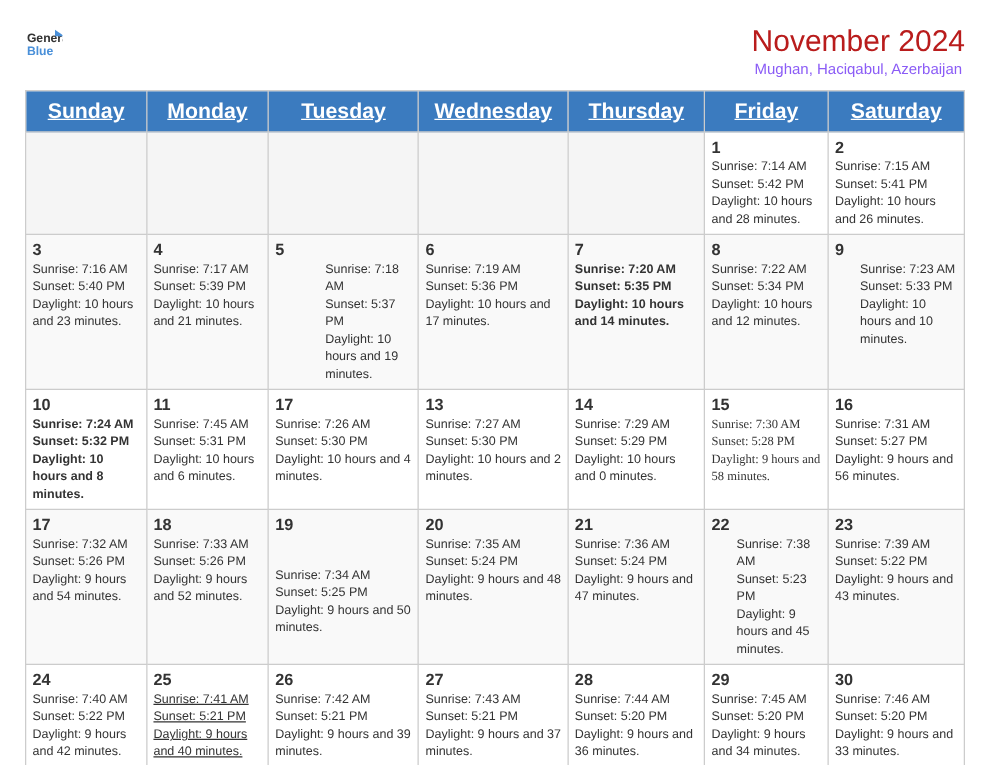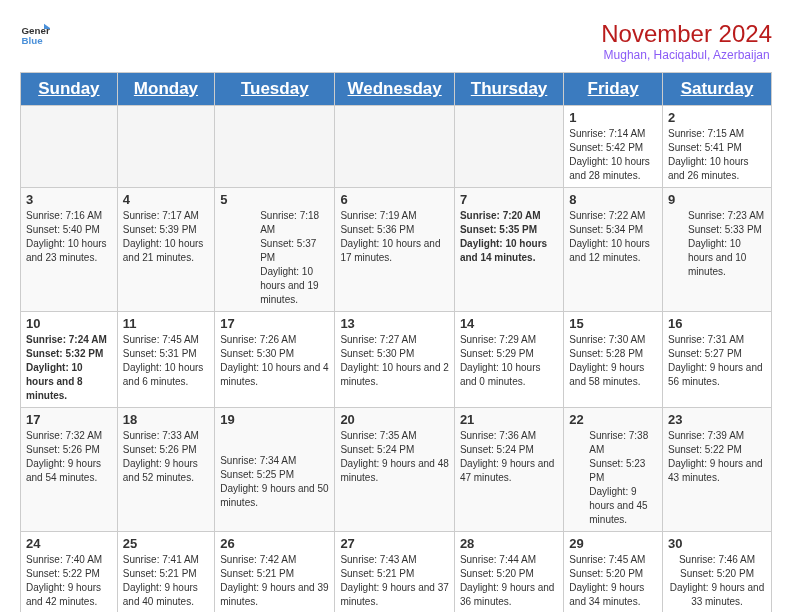--- a/index.html
+++ b/index.html
@@ -200,21 +200,21 @@
 Daylight: 10 hours and 2 minutes.</div>
         </td>
         <td>
           <div class="day-num">14</div>
           <div class="day-info" style="white-space: pre-line;">Sunrise: 7:29 AM
 Sunset: 5:29 PM
 Daylight: 10 hours and 0 minutes.</div>
         </td>
         <td>
           <div class="day-num">15</div>
-          <div class="day-info" style="white-space: pre-line;">Sunrise: 7:30 AM
+          <div class="day-info" style="white-space: pre-line; font-family: Liberation Serif, serif;">Sunrise: 7:30 AM
 Sunset: 5:28 PM
 Daylight: 9 hours and 58 minutes.</div>
         </td>
         <td>
           <div class="day-num">16</div>
           <div class="day-info" style="white-space: pre-line;">Sunrise: 7:31 AM
 Sunset: 5:27 PM
 Daylight: 9 hours and 56 minutes.</div>
         </td>
       </tr>
@@ -264,21 +264,21 @@
       </tr>
       <tr>
         <td>
           <div class="day-num">24</div>
           <div class="day-info" style="white-space: pre-line;">Sunrise: 7:40 AM
 Sunset: 5:22 PM
 Daylight: 9 hours and 42 minutes.</div>
         </td>
         <td>
           <div class="day-num">25</div>
-          <div class="day-info" style="white-space: pre-line;">Sunrise: 7:41 AM
+          <div class="day-info" style="white-space: pre-line; text-decoration: underline;">Sunrise: 7:41 AM
 Sunset: 5:21 PM
 Daylight: 9 hours and 40 minutes.</div>
         </td>
         <td>
           <div class="day-num">26</div>
           <div class="day-info" style="white-space: pre-line;">Sunrise: 7:42 AM
 Sunset: 5:21 PM
 Daylight: 9 hours and 39 minutes.</div>
         </td>
         <td>
@@ -294,19 +294,19 @@
 Daylight: 9 hours and 36 minutes.</div>
         </td>
         <td>
           <div class="day-num">29</div>
           <div class="day-info" style="white-space: pre-line;">Sunrise: 7:45 AM
 Sunset: 5:20 PM
 Daylight: 9 hours and 34 minutes.</div>
         </td>
         <td>
           <div class="day-num">30</div>
-          <div class="day-info" style="white-space: pre-line; text-align: center;">Sunrise: 7:46 AM
+          <div class="day-info" style="white-space: pre-line;">Sunrise: 7:46 AM
 Sunset: 5:20 PM
 Daylight: 9 hours and 33 minutes.</div>
         </td>
       </tr>
     </tbody>
 </table>
 
 </body></html>

